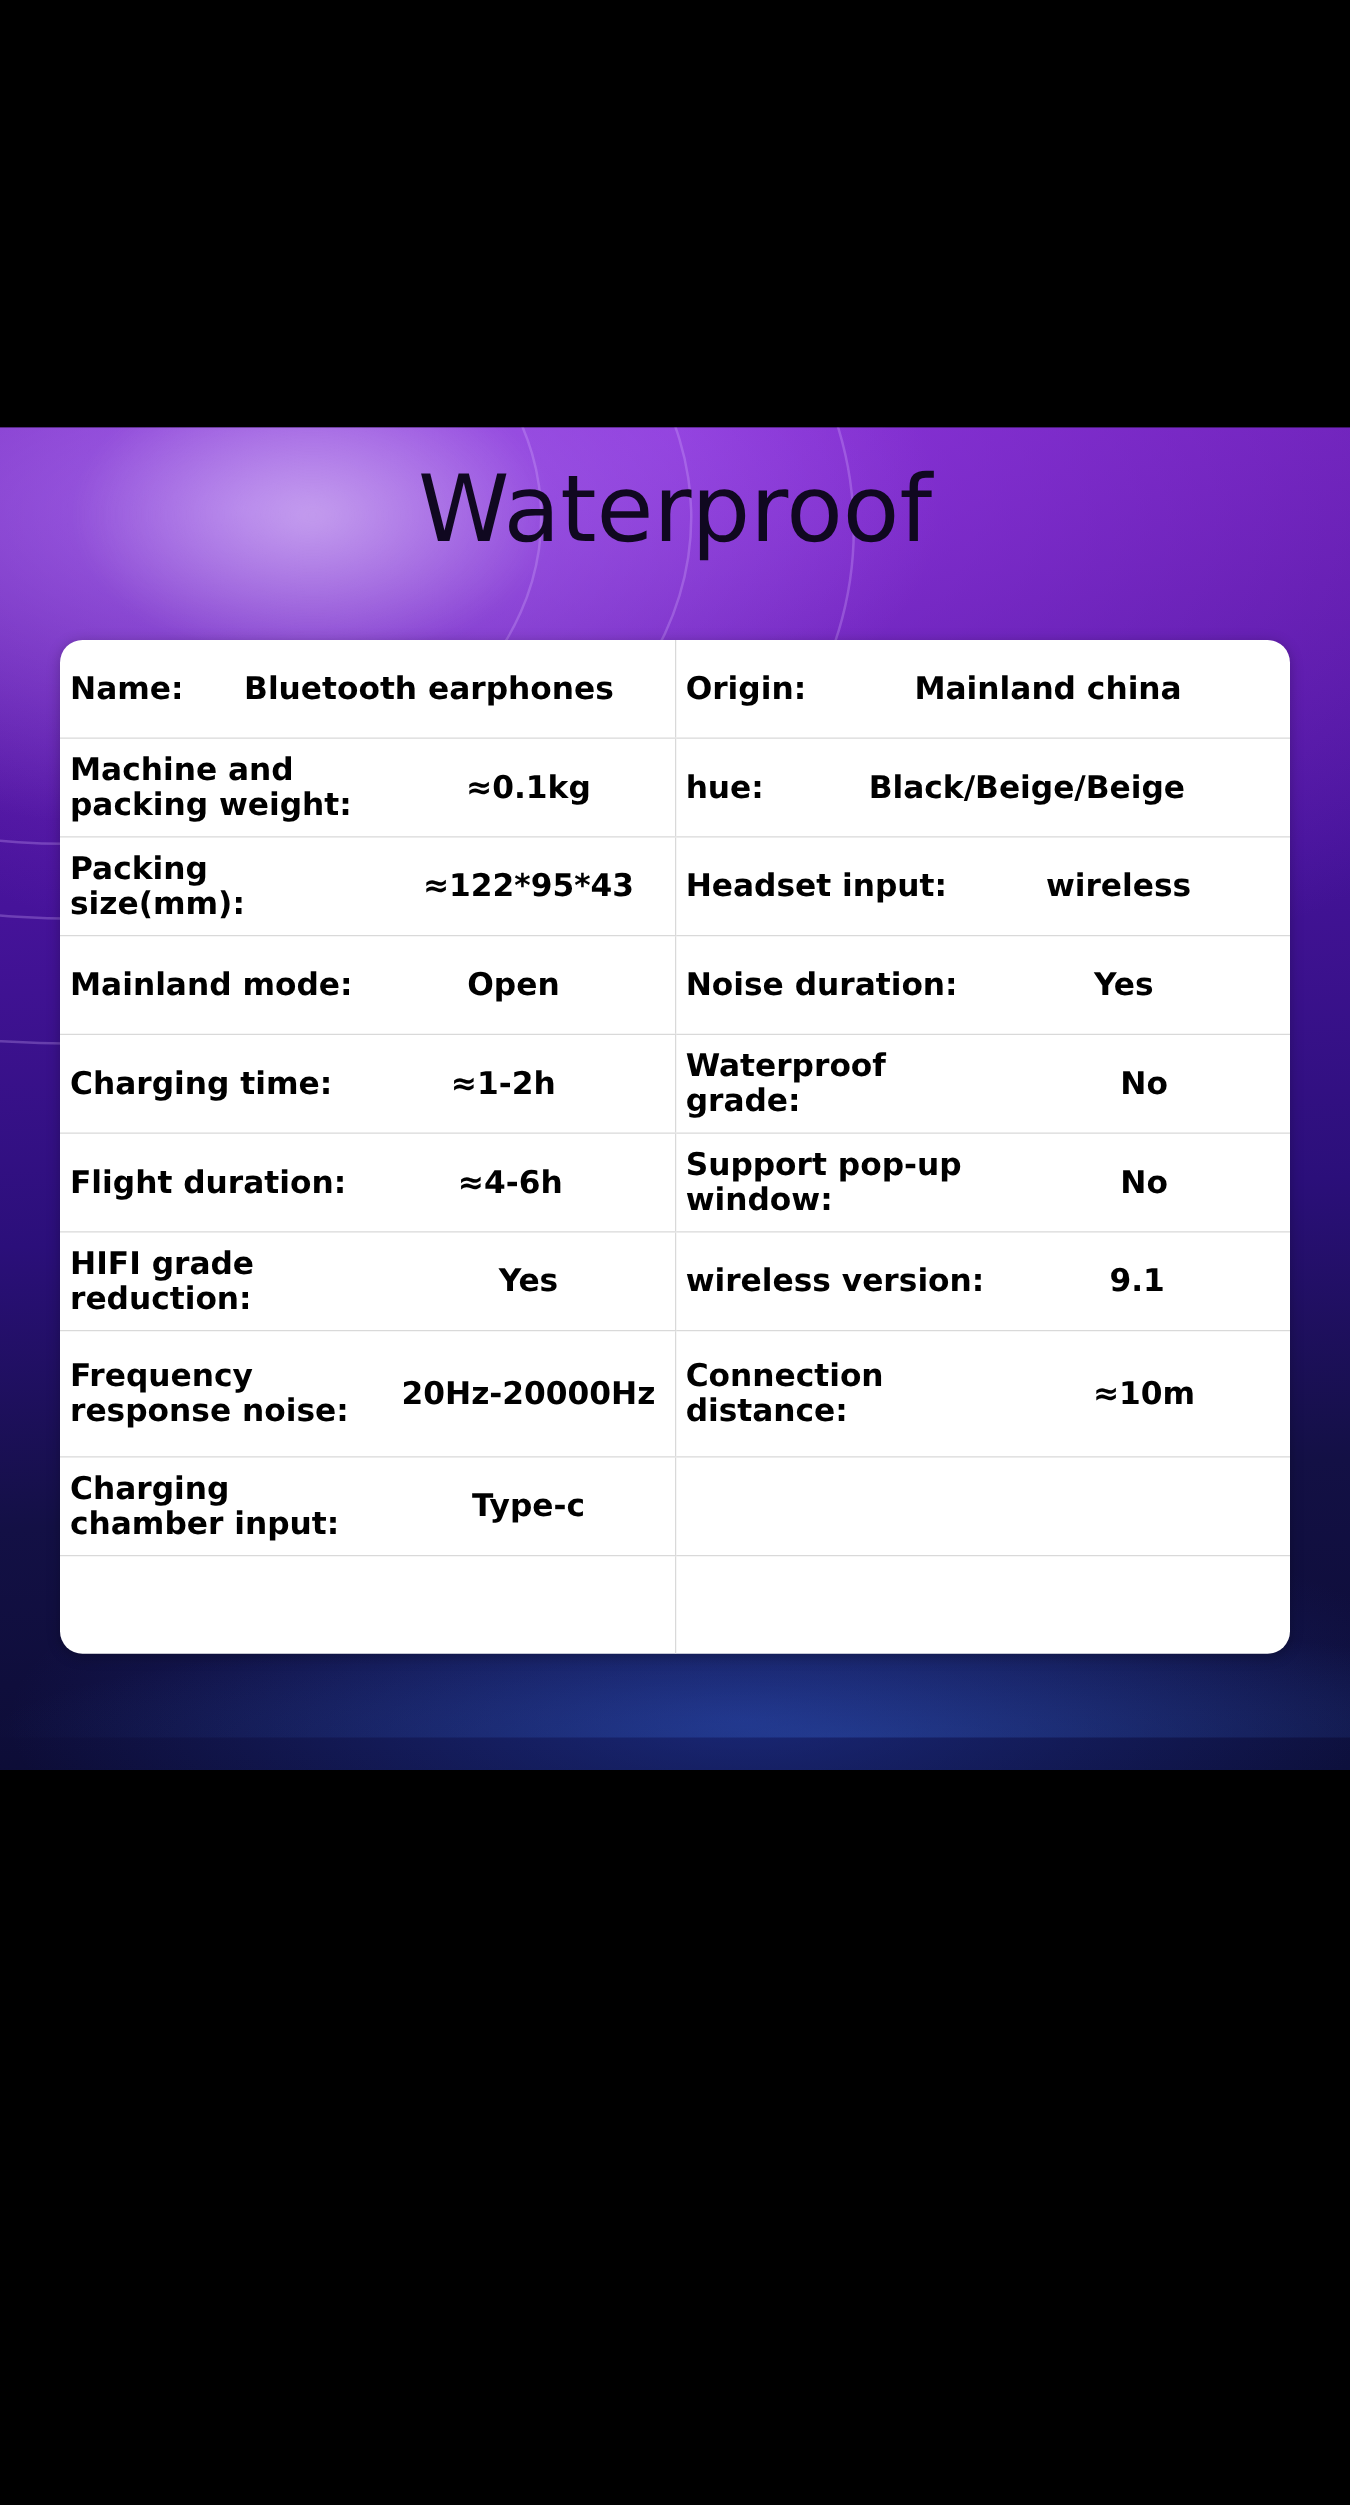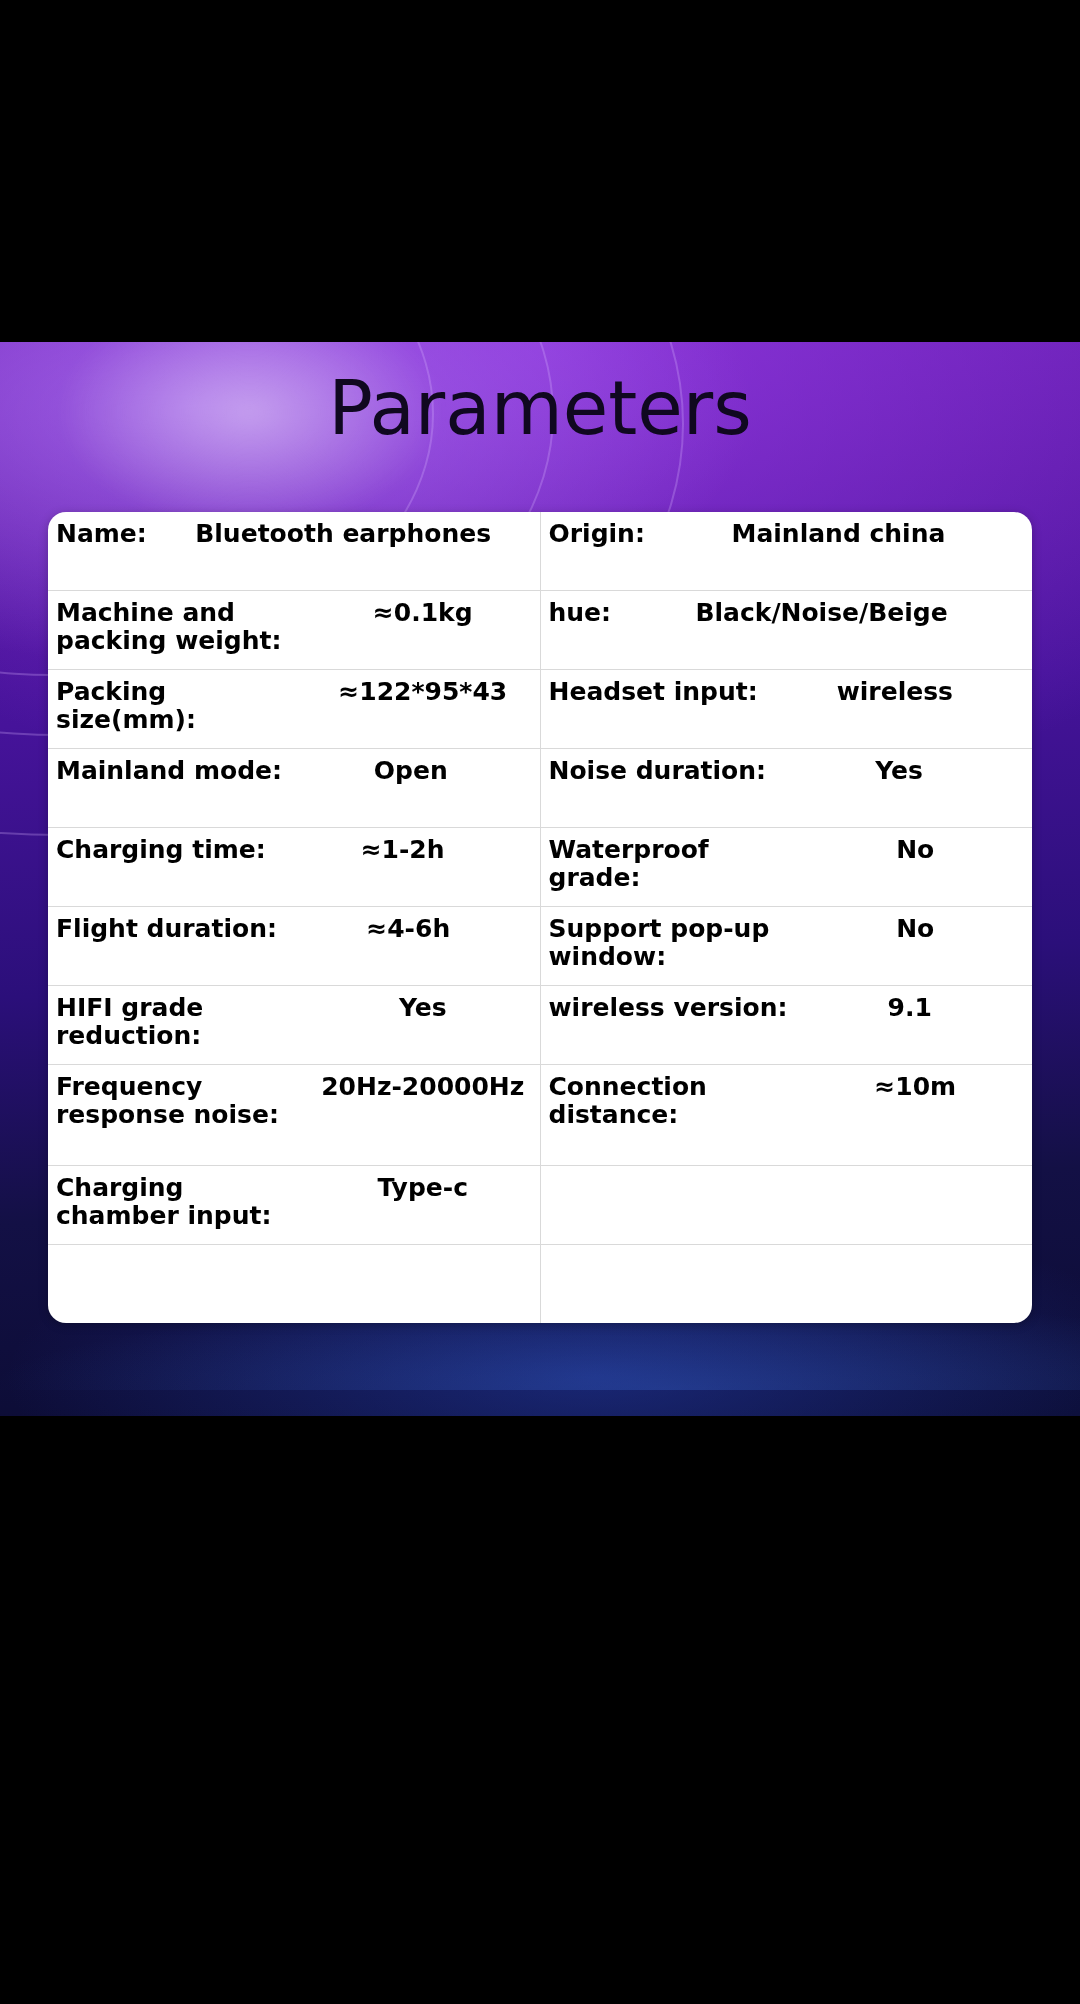--- a/index.html
+++ b/index.html
@@ -102,21 +102,21 @@
   }
   table.params tr:last-child td {
     border-bottom: none;
   }
   td.divider-left {
     border-left: 1px solid #d9d9d9;
   }
 
   .cellwrap {
     display: flex;
-    align-items: flex-start;
+    align-items: center;
     min-height: 78px;
     padding: 8px 6px 8px 8px;
     box-sizing: border-box;
   }
   .k {
     font-size: 25px;
     font-weight: bold;
     color: #000;
     line-height: 1.12;
     flex: 0 0 auto;
@@ -140,21 +140,21 @@
 <div class="screen">
 
   <div class="banner">
     <div class="arc arc1"></div>
     <div class="arc arc2"></div>
     <div class="arc arc3"></div>
     <div class="glow"></div>
     <div class="bottomglow"></div>
     <div class="bottomline"></div>
 
-    <div class="title">Parameters</div>
+    <div class="title">Waterproof</div>
 
     <div class="card">
       <table class="params">
         <tbody>
           <tr>
             <td>
               <div class="cellwrap">
                 <span class="k">Name:</span>
                 <span class="v">Bluetooth earphones</span>
               </div>
@@ -170,21 +170,21 @@
           <tr>
             <td>
               <div class="cellwrap">
                 <span class="k">Machine and packing weight:</span>
                 <span class="v">≈0.1kg</span>
               </div>
             </td>
             <td class="divider-left">
               <div class="cellwrap">
                 <span class="k">hue:</span>
-                <span class="v">Black/Noise/Beige</span>
+                <span class="v">Black/Beige/Beige</span>
               </div>
             </td>
           </tr>
 
           <tr>
             <td>
               <div class="cellwrap">
                 <span class="k">Packing size(mm):</span>
                 <span class="v">≈122*95*43</span>
               </div>

